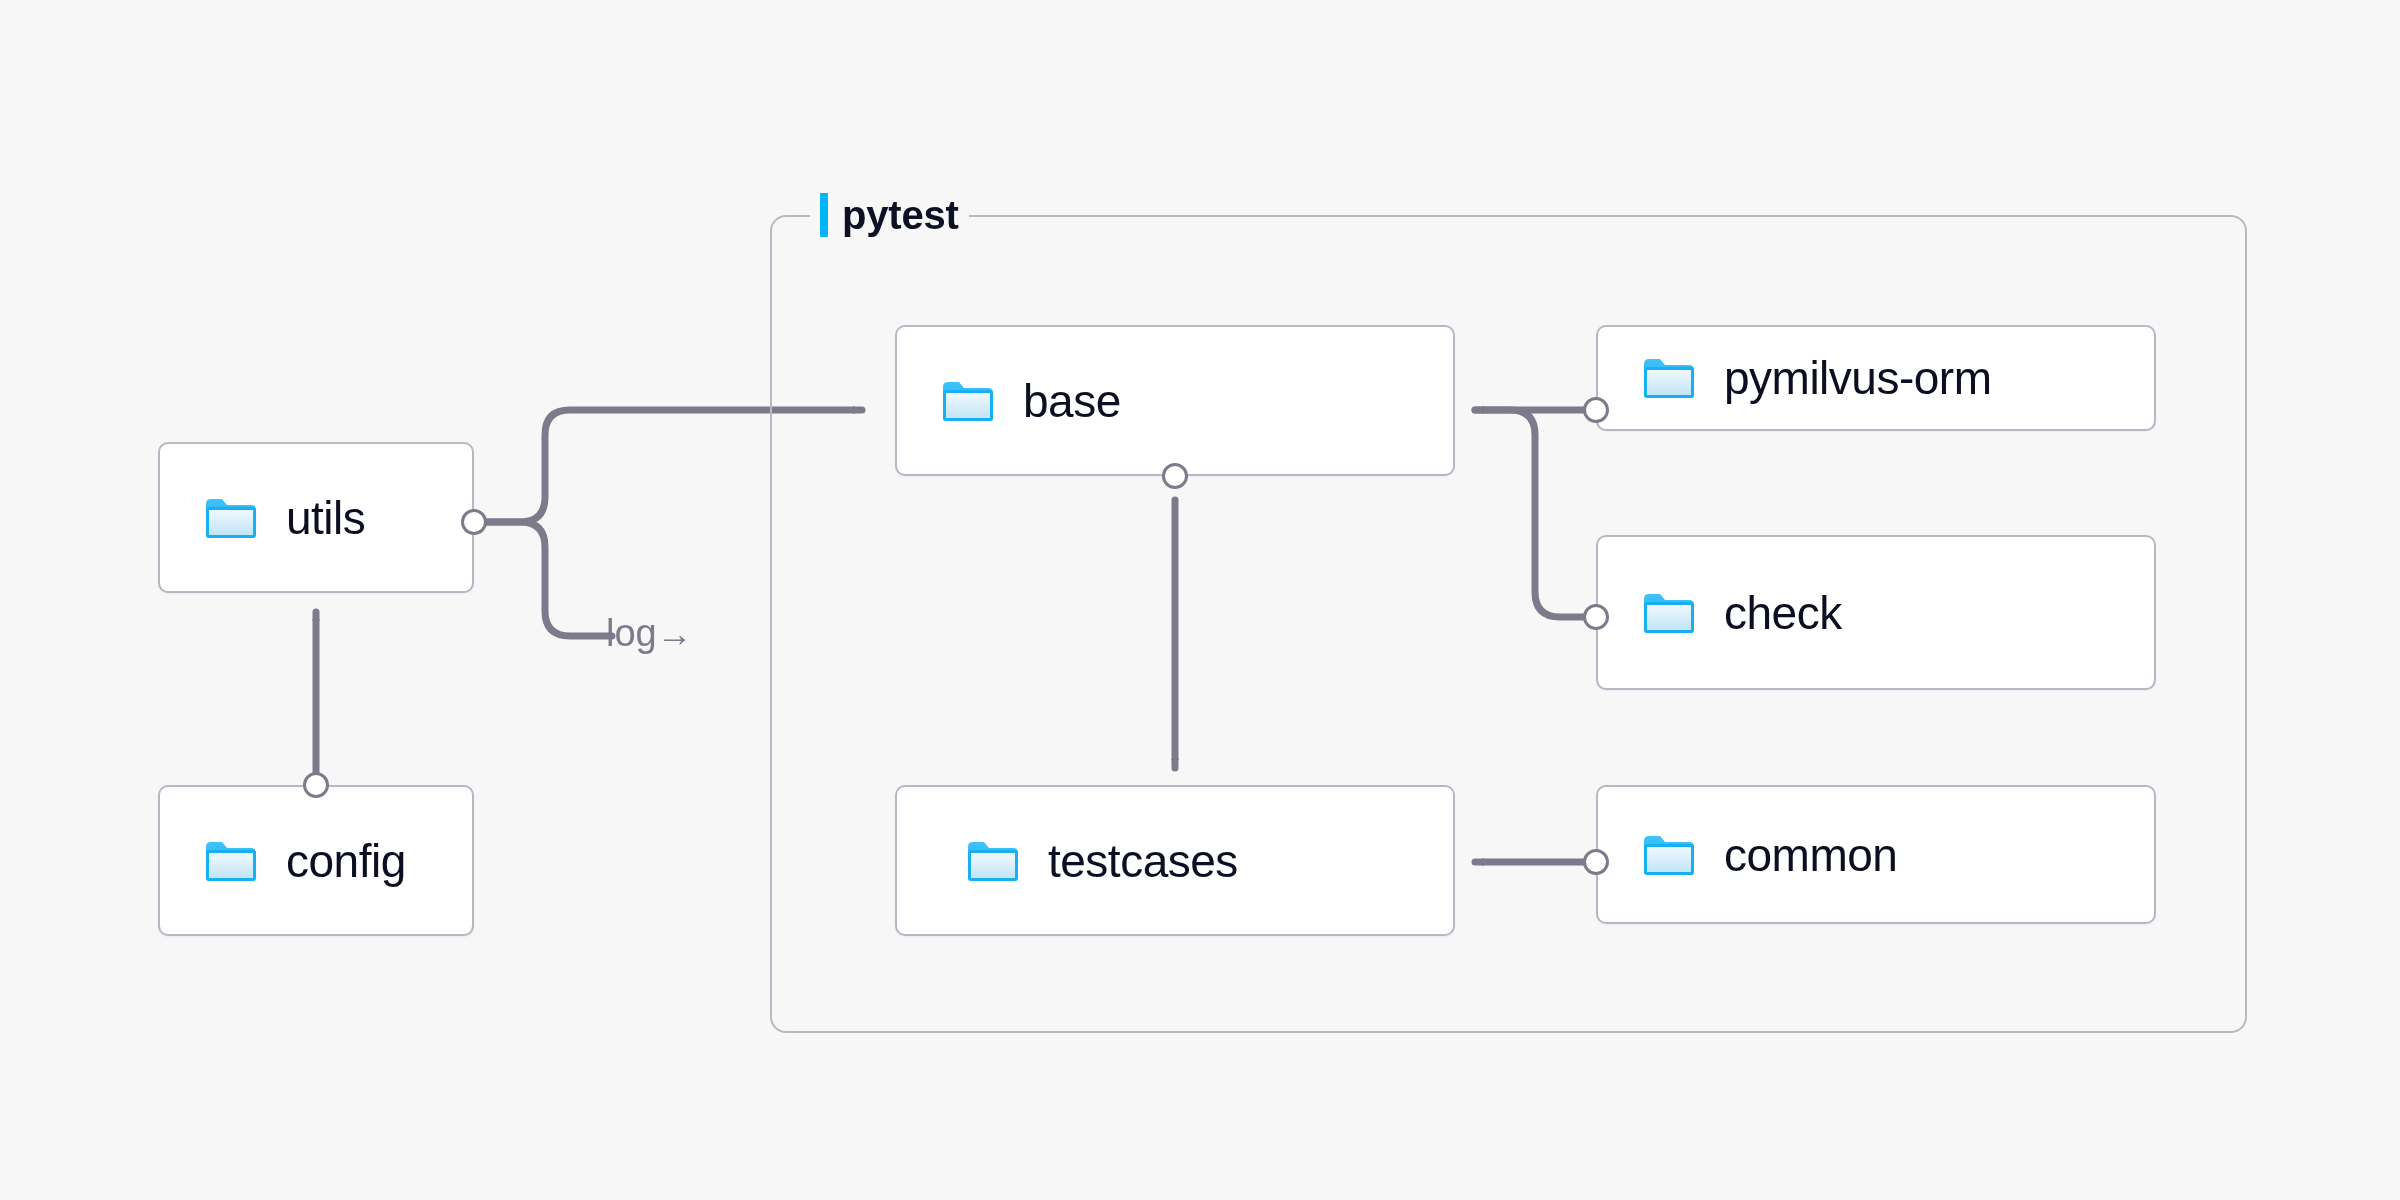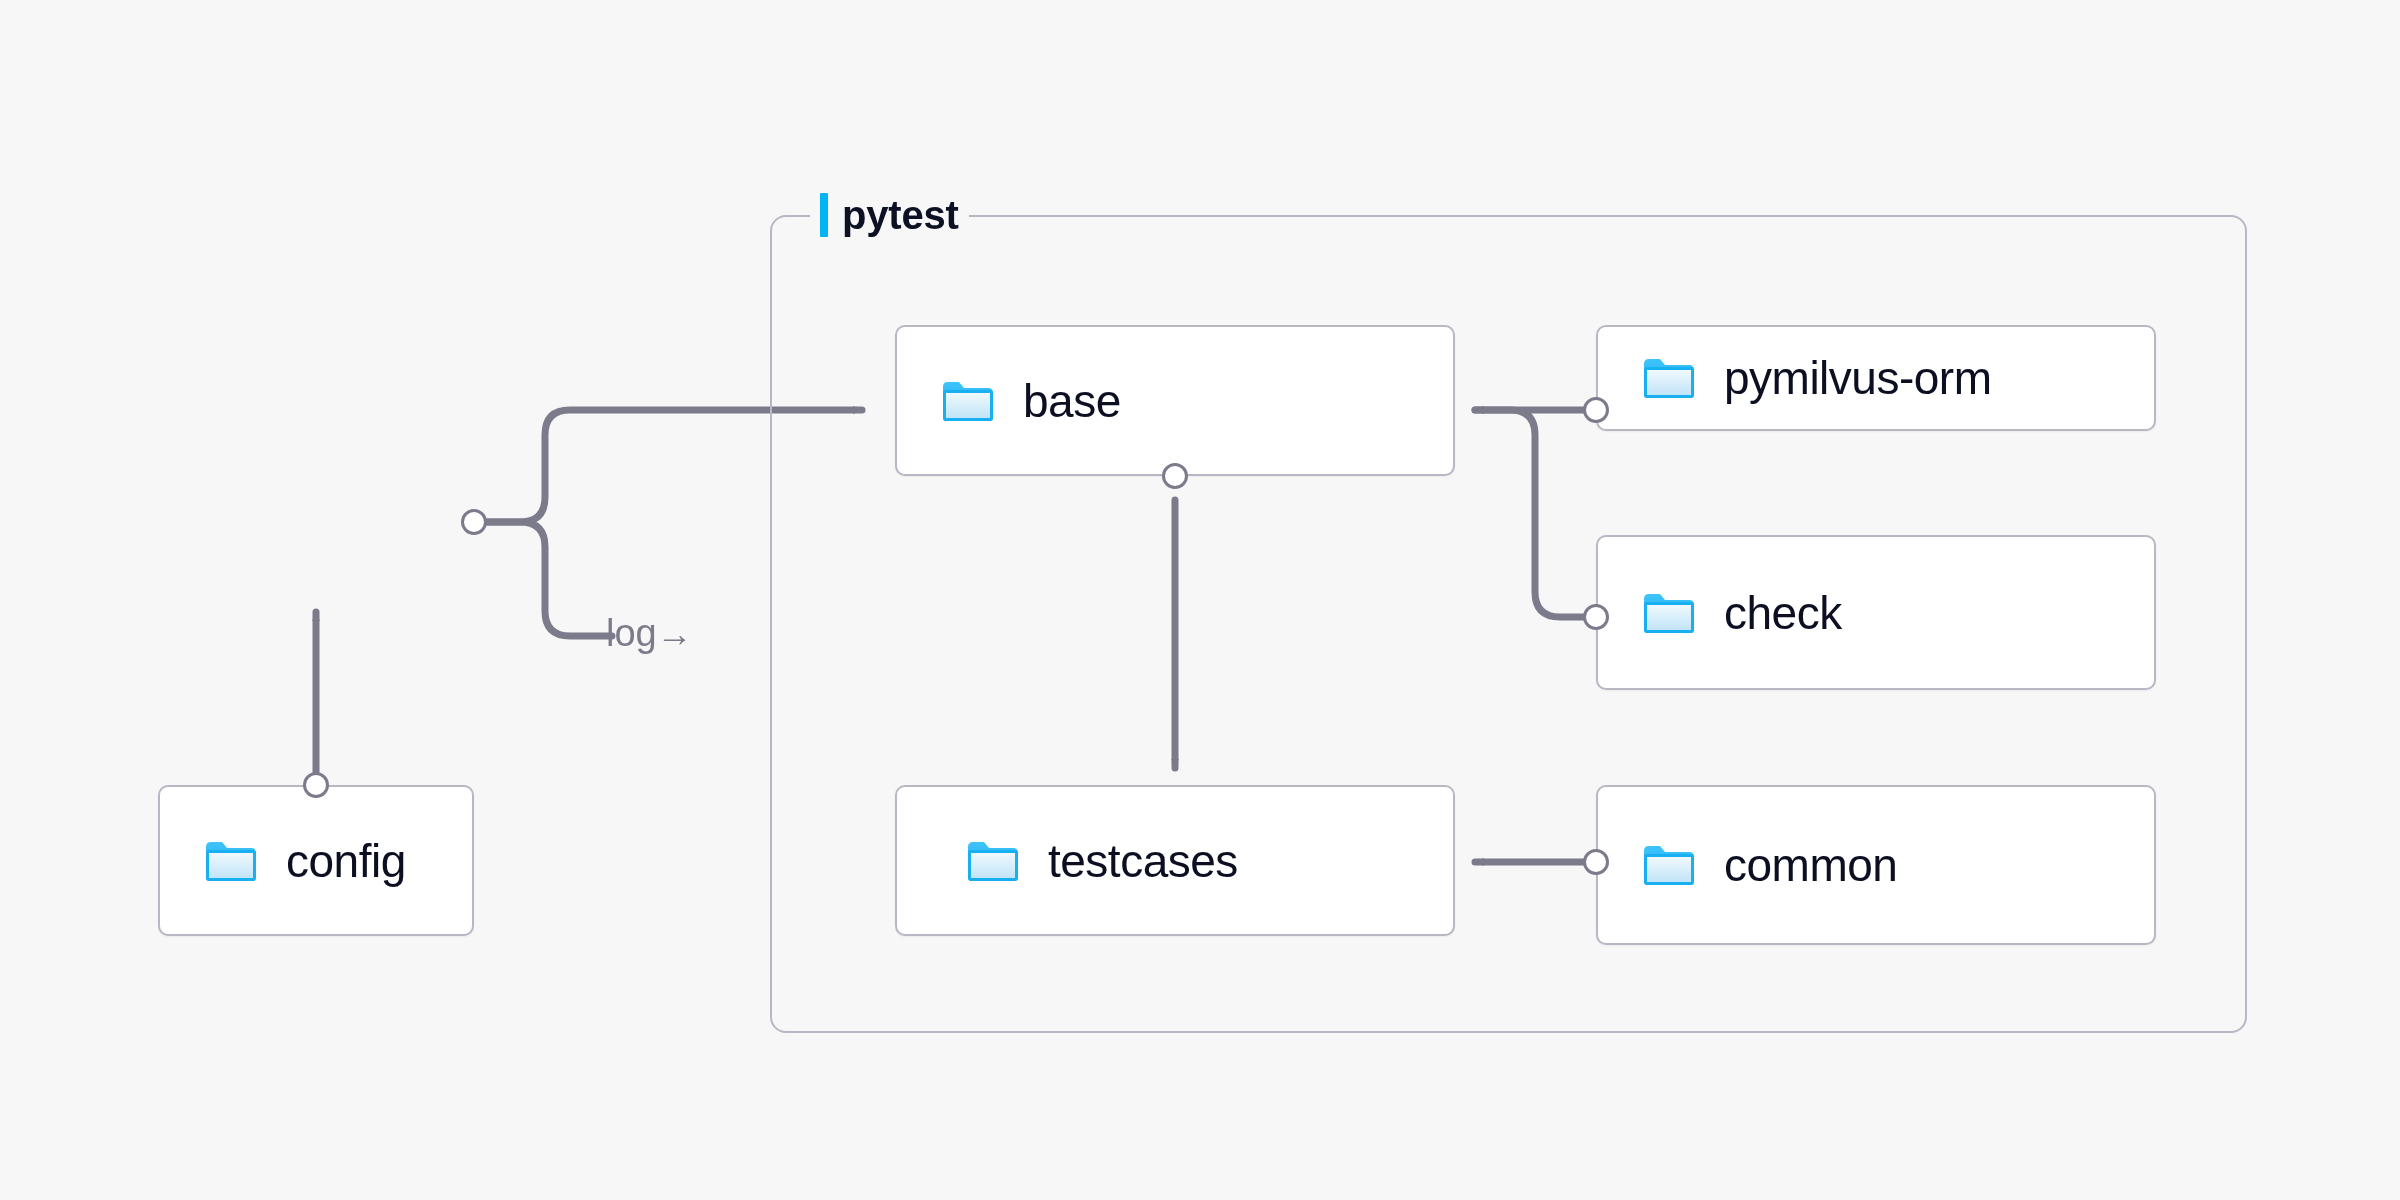--- a/index.html
+++ b/index.html
@@ -145,20 +145,29 @@
     </g>
   </svg>
 
   <div class="group-box" style="left:770px; top:215px; width:1477px; height:818px;"></div>
 
   <div class="group-label-wrap" style="left:810px; top:188px;">
     <span class="group-accent-bar"></span>
     <span class="group-label-text">pytest</span>
   </div>
 
+  <div class="node" style="left:158px; top:442px; width:316px; height:151px;">
+    <div class="node-inner">
+      <svg class="folder-icon" viewBox="0 0 54 44">
+        <path d="M2 8 Q2 3 7 3 L18 3 L23 9 L47 9 Q52 9 52 14 L52 38 Q52 42 48 42 L6 42 Q2 42 2 38 Z" fill="url(#folderTabGrad)"></path>
+        <rect x="3.5" y="12.5" width="47" height="28" rx="1.5" fill="url(#folderGrad)" stroke="#18b0f0" stroke-width="3"></rect>
+      </svg>
+      <span class="node-label">utils</span>
+    </div>
+  </div>
   <div class="port" style="left:461px; top:509px;"></div>
 
   <div class="node" style="left:158px; top:785px; width:316px; height:151px;">
     <div class="node-inner">
       <svg class="folder-icon" viewBox="0 0 54 44">
         <path d="M2 8 Q2 3 7 3 L18 3 L23 9 L47 9 Q52 9 52 14 L52 38 Q52 42 48 42 L6 42 Q2 42 2 38 Z" fill="url(#folderTabGrad)"></path>
         <rect x="3.5" y="12.5" width="47" height="28" rx="1.5" fill="url(#folderGrad)" stroke="#18b0f0" stroke-width="3"></rect>
       </svg>
       <span class="node-label">config</span>
     </div>
@@ -201,21 +210,21 @@
     <div class="node-inner">
       <svg class="folder-icon" viewBox="0 0 54 44">
         <path d="M2 8 Q2 3 7 3 L18 3 L23 9 L47 9 Q52 9 52 14 L52 38 Q52 42 48 42 L6 42 Q2 42 2 38 Z" fill="url(#folderTabGrad)"></path>
         <rect x="3.5" y="12.5" width="47" height="28" rx="1.5" fill="url(#folderGrad)" stroke="#18b0f0" stroke-width="3"></rect>
       </svg>
       <span class="node-label">check</span>
     </div>
   </div>
   <div class="port" style="left:1583px; top:604px;"></div>
 
-  <div class="node" style="left:1596px; top:785px; width:560px; height:160px;">
+  <div class="node" style="left:1596px; top:785px; width:560px; height:139px;">
     <div class="node-inner">
       <svg class="folder-icon" viewBox="0 0 54 44">
         <path d="M2 8 Q2 3 7 3 L18 3 L23 9 L47 9 Q52 9 52 14 L52 38 Q52 42 48 42 L6 42 Q2 42 2 38 Z" fill="url(#folderTabGrad)"></path>
         <rect x="3.5" y="12.5" width="47" height="28" rx="1.5" fill="url(#folderGrad)" stroke="#18b0f0" stroke-width="3"></rect>
       </svg>
       <span class="node-label">common</span>
     </div>
   </div>
   <div class="port" style="left:1583px; top:849px;"></div>
 

